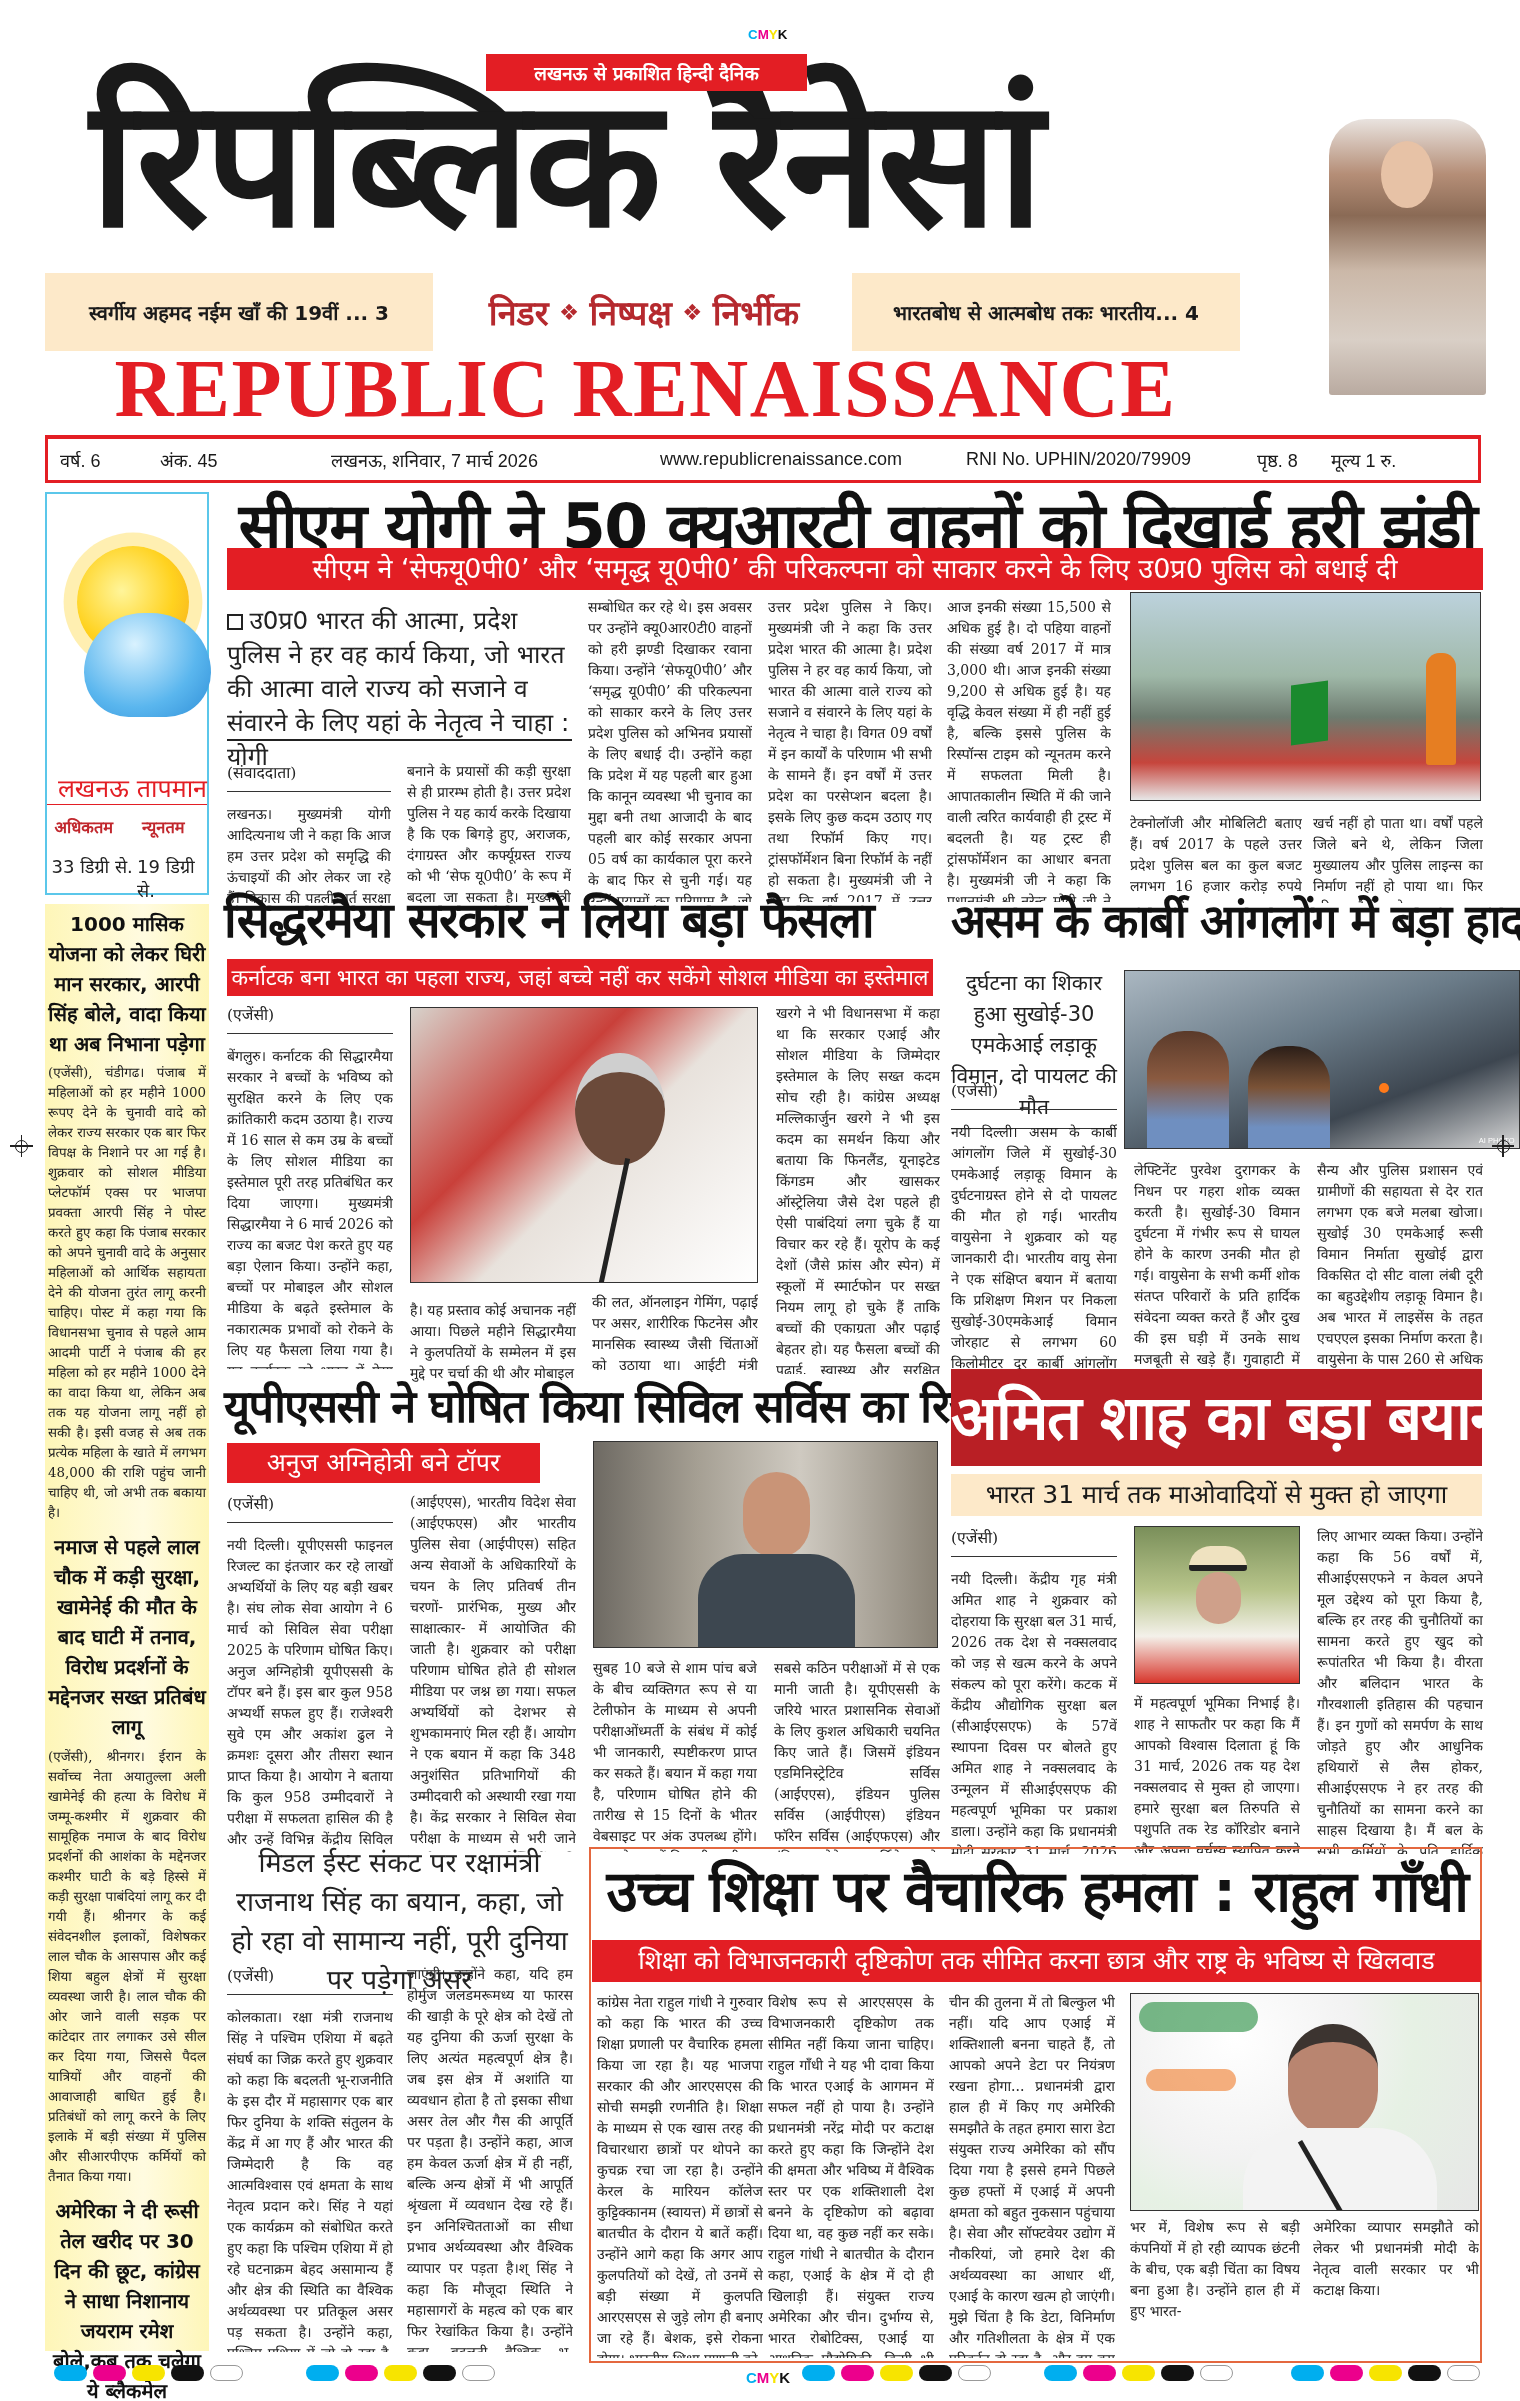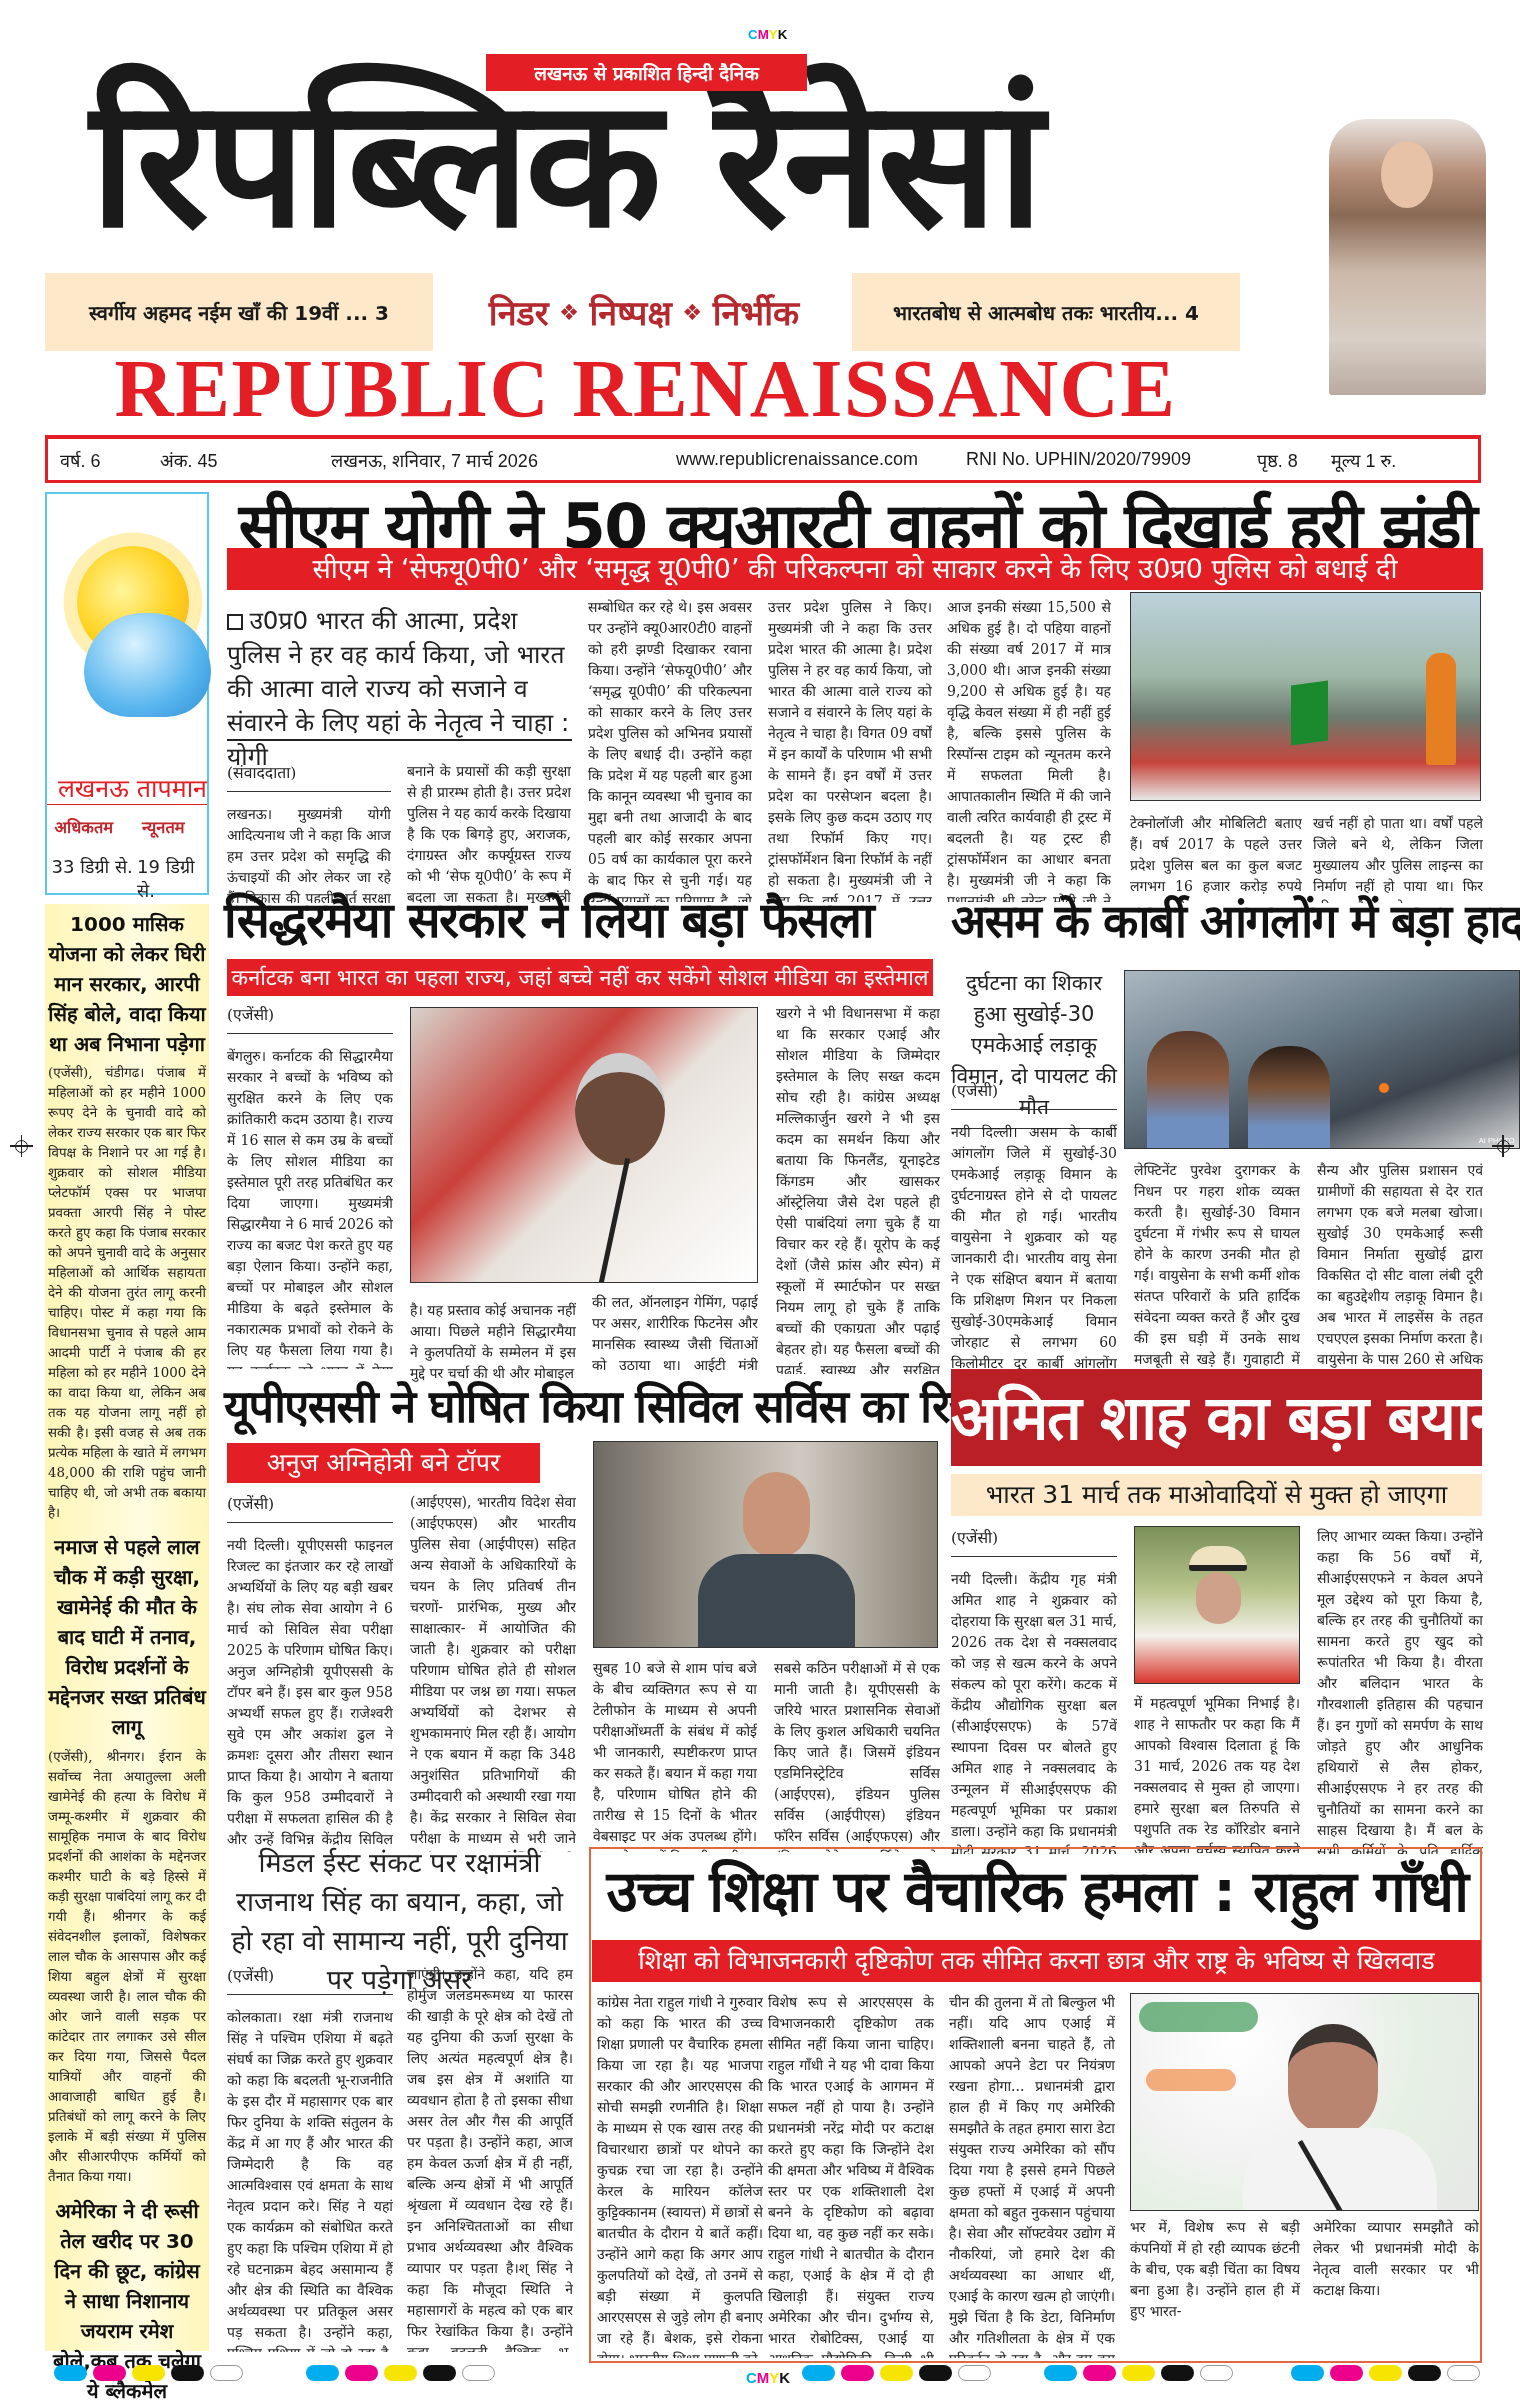--- a/index.html
+++ b/index.html
@@ -90,21 +90,21 @@
 <div class="kicker-box kicker-right">भारतबोध से आत्मबोध तकः भारतीय... 4</div>
 <div class="title-en">REPUBLIC RENAISSANCE</div>
 <div class="celebrity">
     <div class="face"></div>
   </div>
 
 <div class="dateline">
   <span style="left:12px">वर्ष. 6</span>
   <span style="left:112px">अंक. 45</span>
   <span style="left:283px">लखनऊ, शनिवार, 7 मार्च 2026</span>
-  <span style="left:628px">www.republicrenaissance.com</span>
+  <span style="left:612px">www.republicrenaissance.com</span>
   <span style="left:918px">RNI No. UPHIN/2020/79909</span>
   <span style="left:1209px">पृष्ठ. 8</span>
   <span style="left:1283px">मूल्य 1 रु.</span>
 </div>
 
 <div class="weather">
   <div class="sun"></div>
   <div class="cloud"></div>
   <div class="weather-title">लखनऊ तापमान</div>
   <div class="w-lbl" style="left:7.5px">अधिकतम</div>

